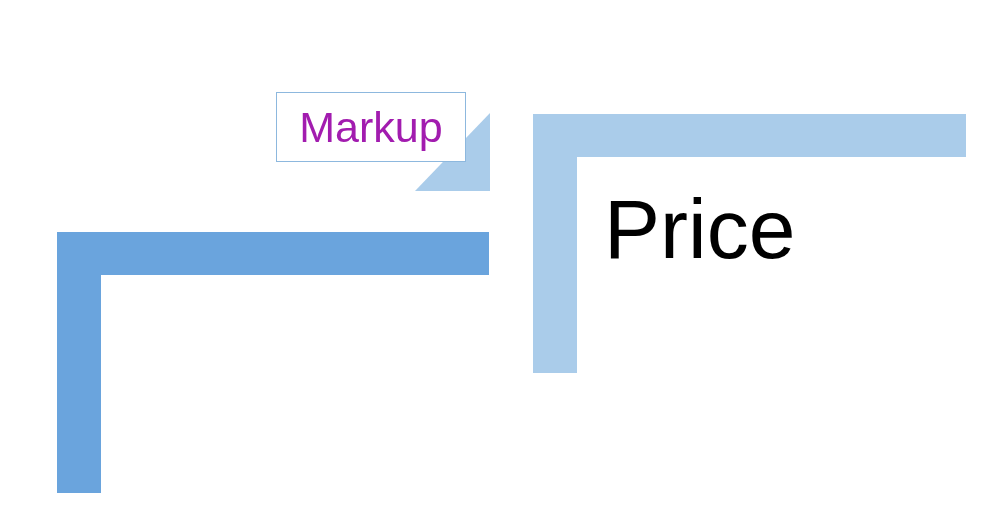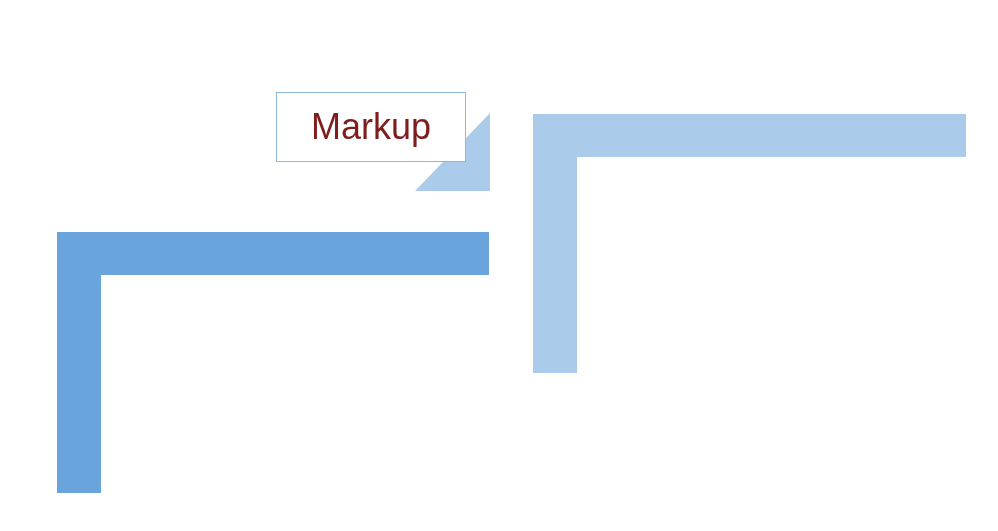--- a/index.html
+++ b/index.html
@@ -50,22 +50,22 @@
     background: #ffffff;
     border: 1px solid #8db8de;
     box-sizing: border-box;
     display: flex;
     align-items: center;
     justify-content: center;
     z-index: 5;
   }
   #markup-label {
     position: static;
-    font-size: 36px;
-    color: #7f1d1d;
+    font-size: 43px;
+    color: #a21caf;
   }
   #markup-triangle {
     position: absolute;
     left: 415px;
     top: 113px;
     width: 75px;
     height: 78px;
     z-index: 2;
   }
   #cost-bracket {
@@ -100,14 +100,15 @@
     <svg width="75" height="78" viewBox="0 0 75 78">
       <polygon points="75,0 75,78 0,78" fill="#aaccea"></polygon>
     </svg>
   </div>
 
   <div id="markup-box" style="background: rgb(255, 255, 255); border-color: rgb(141, 184, 222);">
     <span class="label" id="markup-label">Markup</span>
   </div>
 
 
+  <div class="label" id="price-label">Price</div>
 
 </div>
 
 </body></html>

